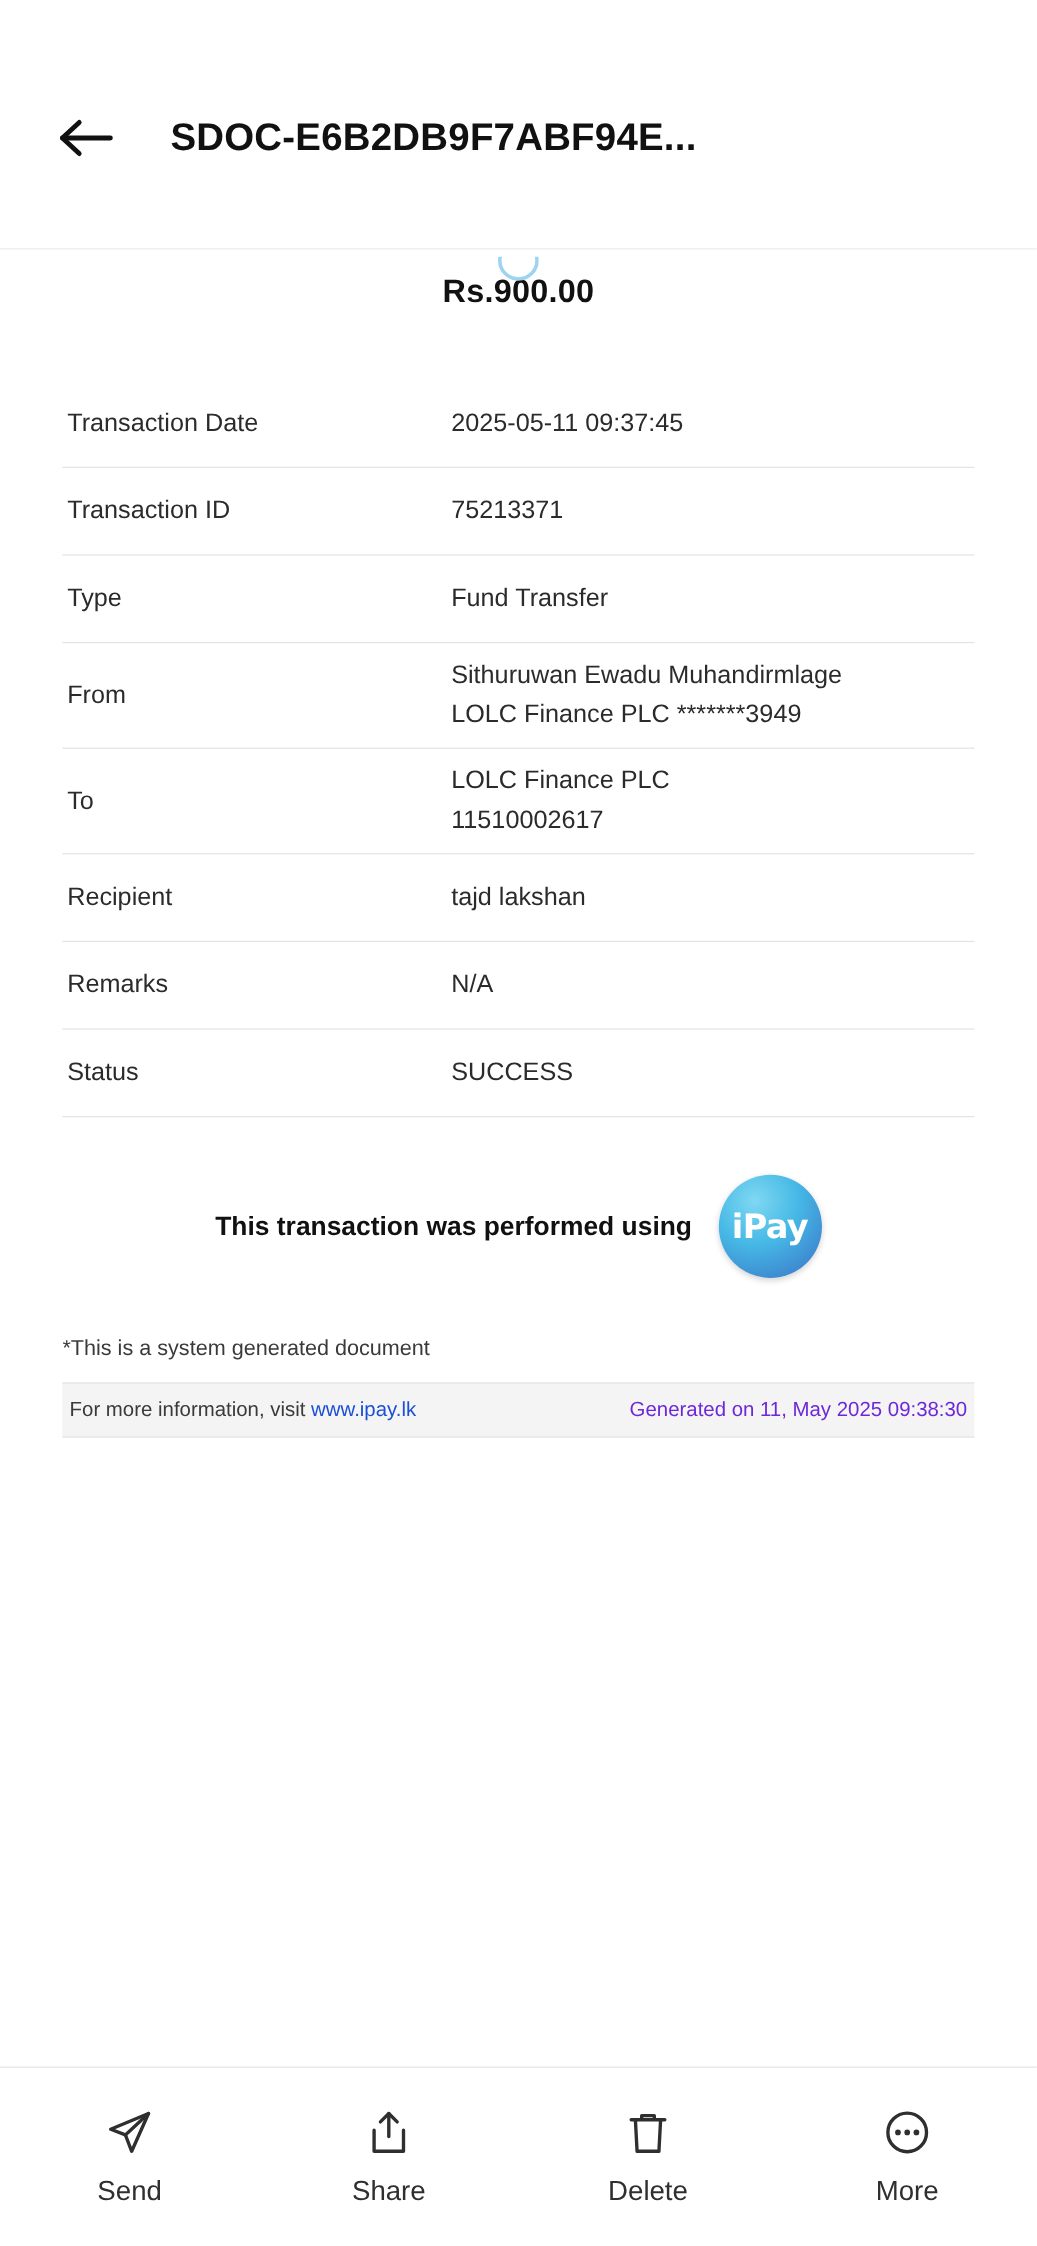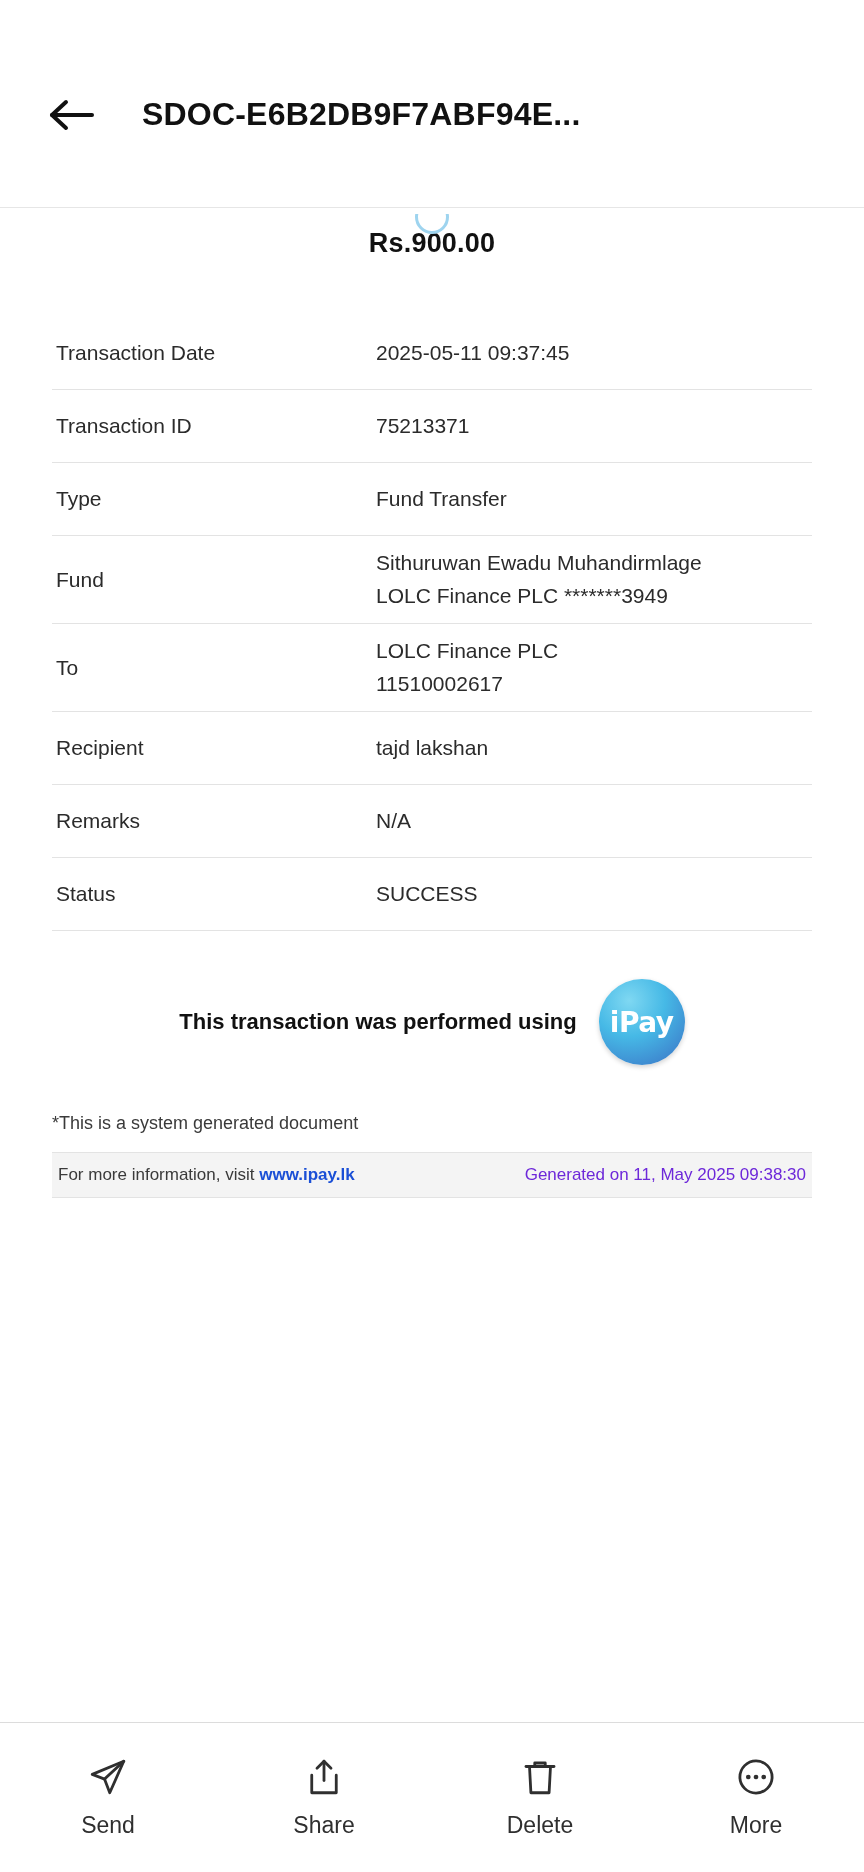--- a/index.html
+++ b/index.html
@@ -158,21 +158,21 @@
     border-top: 1px solid #e3e3e3;
     border-bottom: 1px solid #e3e3e3;
     height: 46px;
     display: flex;
     align-items: center;
     justify-content: space-between;
     padding: 0 6px;
     font-size: 17px;
     color: #3a3a3a;
   }
-  .footerbar .left a { color: #1a4fd6; text-decoration: none; font-weight: bold; }
+  .footerbar .left a { color: #1a4fd6; text-decoration: none; }
   .footerbar .right { color: #6d28d9; }
 
   
   .bottombar {
     flex: 0 0 150px;
     height: 150px;
     border-top: 1px solid #dcdcdc;
     background: #ffffff;
     display: flex;
     align-items: center;
@@ -225,21 +225,21 @@
           <div class="label">Transaction ID</div>
           <div class="value">75213371</div>
         </div>
 
         <div class="row">
           <div class="label">Type</div>
           <div class="value">Fund Transfer</div>
         </div>
 
         <div class="row tall">
-          <div class="label">Fund</div>
+          <div class="label">From</div>
           <div class="value">
             <span>Sithuruwan Ewadu Muhandirmlage</span>
             <span class="line2">LOLC Finance PLC *******3949</span>
           </div>
         </div>
 
         <div class="row tall">
           <div class="label">To</div>
           <div class="value">
             <span>LOLC Finance PLC</span>

